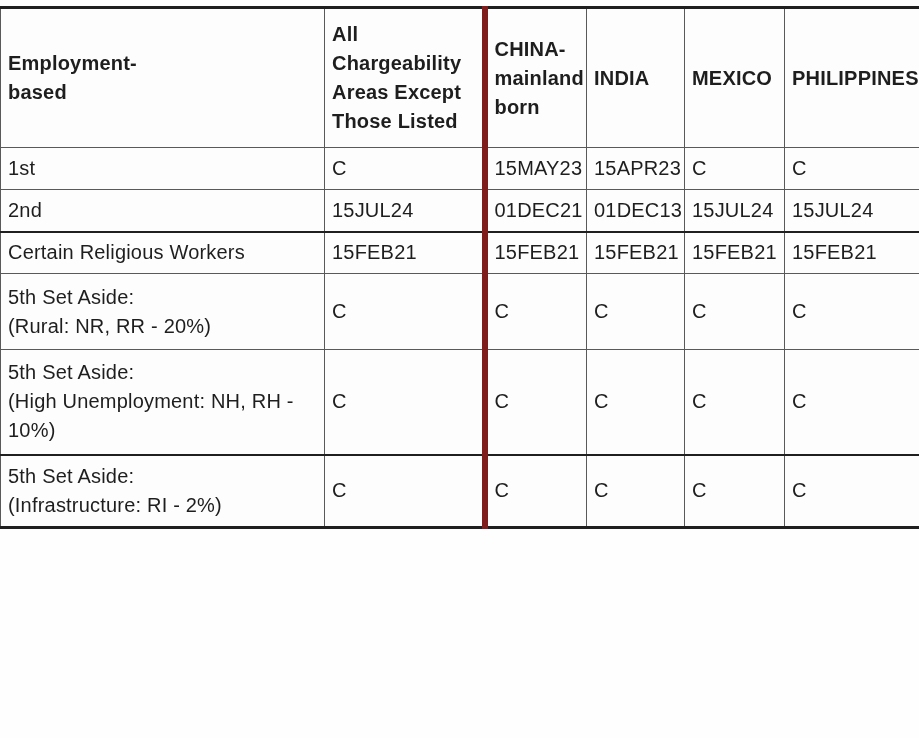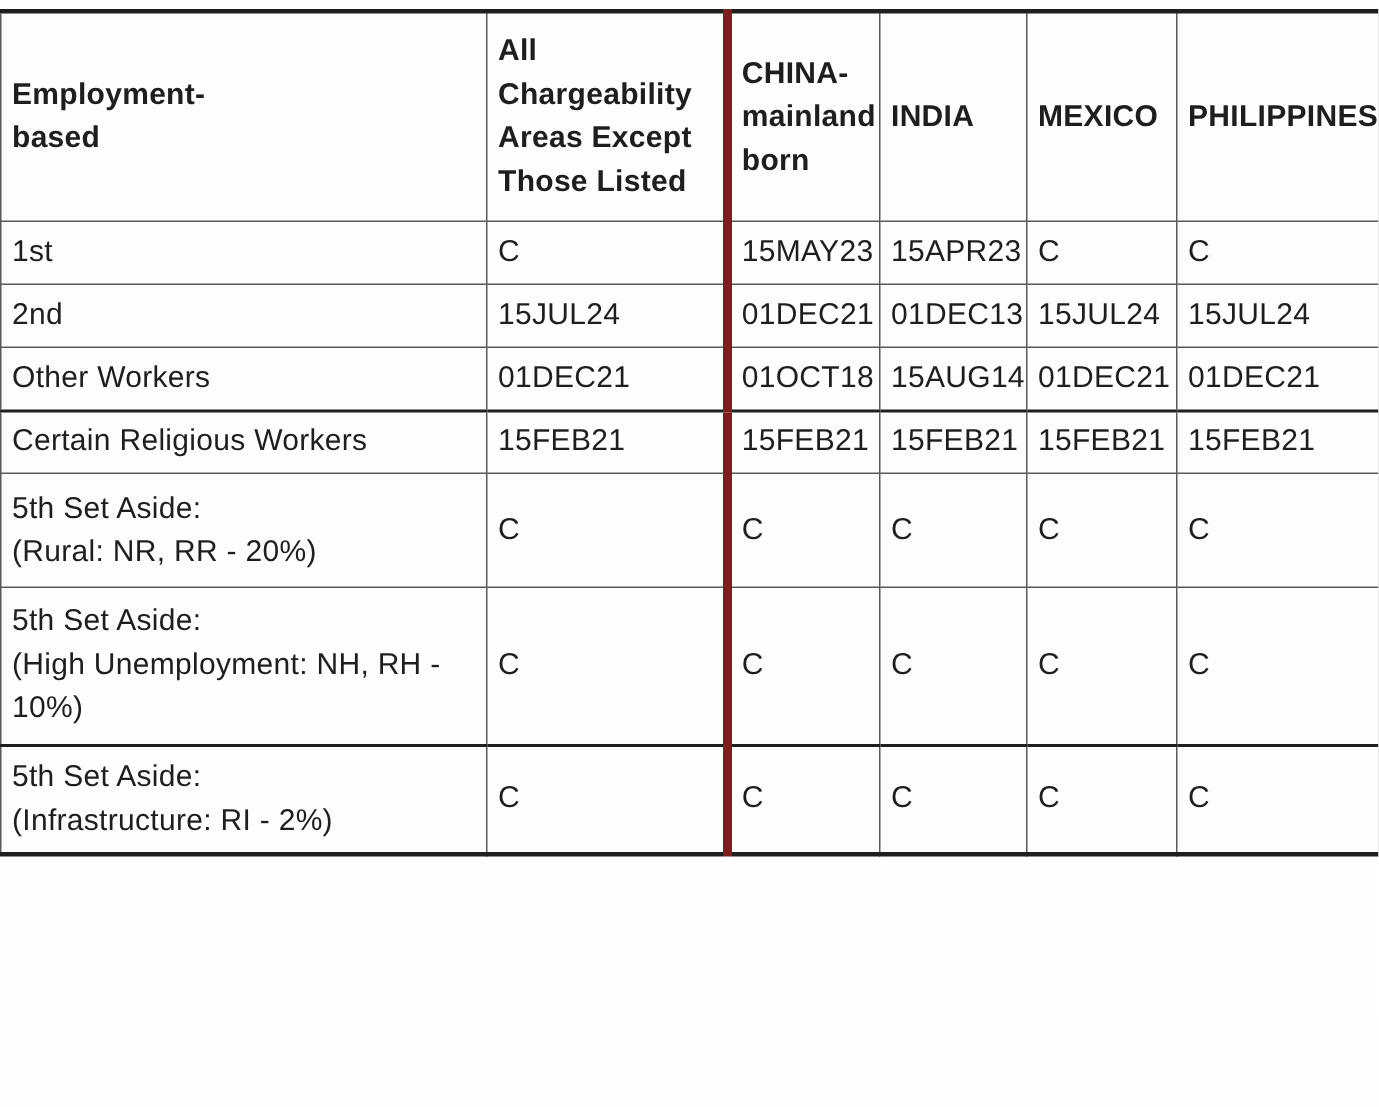--- a/index.html
+++ b/index.html
@@ -103,28 +103,20 @@
       <tr class="h-s">
         <td>2nd</td>
         <td>15JUL24</td>
         <td>01DEC21</td>
         <td>01DEC13</td>
         <td>15JUL24</td>
         <td>15JUL24</td>
       </tr>
 
 
-      <tr class="h-s">
-        <td>Other Workers</td>
-        <td>01DEC21</td>
-        <td>01OCT18</td>
-        <td>15AUG14</td>
-        <td>01DEC21</td>
-        <td>01DEC21</td>
-      </tr>
 
 
       <tr class="h-s sep">
         <td>Certain Religious Workers</td>
         <td>15FEB21</td>
         <td>15FEB21</td>
         <td>15FEB21</td>
         <td>15FEB21</td>
         <td>15FEB21</td>
       </tr>

